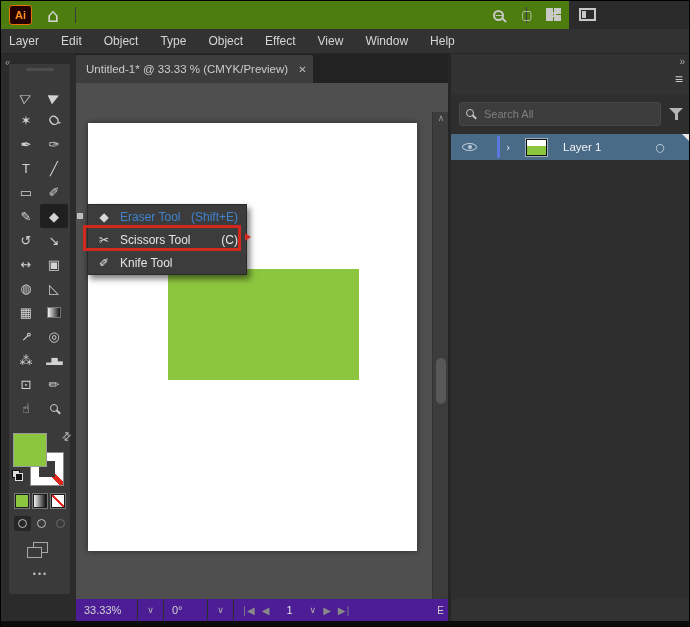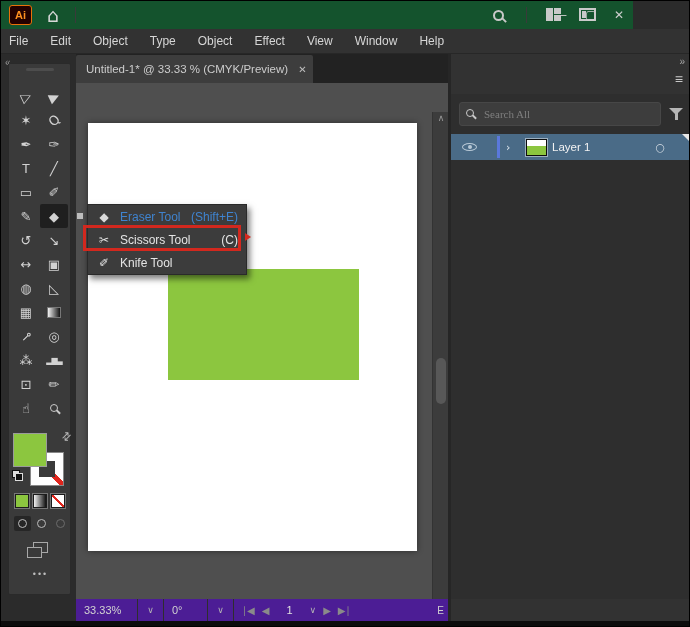--- a/index.html
+++ b/index.html
@@ -5,21 +5,21 @@
   * { margin:0; padding:0; box-sizing:border-box; }
   html,body { background:#111; }
   #app {
     position:relative; width:690px; height:627px; overflow:hidden;
     font-family:"Liberation Sans", sans-serif;
     background:#2b2b2b; border:1px solid #000;
   }
   .glyph { font-family:"DejaVu Sans", sans-serif; }
 
   
-  #topbar { position:absolute; left:0; top:0; width:632px; height:28px; background:#14532d; }
+  #topbar { position:absolute; left:0; top:0; width:568px; height:28px; background:#4d7c0f; }
   #ai-logo { position:absolute; left:8px; top:4px; width:23px; height:20px; background:#230000;
     border:1px solid #e8700a; border-radius:3px; color:#ff8f1f; font-size:11px; font-weight:bold;
     display:flex; align-items:center; justify-content:center; }
   #home-btn { position:absolute; left:40px; top:2px; width:24px; height:24px; color:#d8d8d8;
     font-size:19px; display:flex; align-items:center; justify-content:center; }
   .topsep { position:absolute; top:6px; width:1px; height:16px; background:#3a3a3a; }
   #search-btn { position:absolute; left:492px; top:6px; }
   .mag { width:11px; height:11px; border:2px solid #c9c9c9; border-radius:50%; position:relative; display:inline-block; }
   .mag::after { content:''; position:absolute; width:6px; height:2px; background:#c9c9c9;
     right:-5px; bottom:-2px; transform:rotate(45deg); }
@@ -119,38 +119,38 @@
   
   #right-panel { position:absolute; left:447px; top:53px; width:243px; height:567px; background:#323232; border-left:3px solid #262626; }
   #rp-collapse { position:absolute; right:7px; top:2px; color:#a8a8a8; font-size:10px; letter-spacing:-1px; }
   #rp-tabs { position:absolute; left:0; top:13px; width:240px; height:27px; background:#3a3a3a; display:flex; align-items:stretch; }
   .rp-tab { padding:0 13px; display:flex; align-items:center; color:#8f8f8f; font-size:11.5px; }
   .rp-tab.active { background:#2e2e2e; color:#f0f0f0; }
   #rp-menu { position:absolute; right:8px; top:17px; color:#c9c9c9; font-size:14px; }
   #rp-body { position:absolute; left:0; top:40px; width:240px; height:505px; background:#2e2e2e; }
   #rp-search-row { position:absolute; left:8px; top:8px; width:224px; height:24px; display:flex; align-items:center; gap:8px; }
   #rp-search { flex:1; height:24px; background:#3d3d3d; border:1px solid #474747; border-radius:3px;
-    color:#bbbbbb; font-size:11px; padding:0 6px 0 24px; outline:none; font-family:Liberation Serif, serif; }
+    color:#bbbbbb; font-size:11px; padding:0 6px 0 24px; outline:none; font-family:Liberation Sans, sans-serif; }
   #rp-search::placeholder { color:#7f7f7f; }
   #rp-search-mag { position:absolute; left:7px; top:7px; }
   .funnel { position:relative; width:14px; height:14px; }
   .funnel::before { content:''; position:absolute; left:0; top:1px; border-left:7px solid transparent;
     border-right:7px solid transparent; border-top:7px solid #b5b5b5; }
   .funnel::after { content:''; position:absolute; left:5.5px; top:6px; width:3px; height:7px; background:#b5b5b5; }
 
   #layer-row { position:absolute; left:0; top:40px; width:240px; height:26px; background:#4a6b87;
     display:flex; align-items:center; }
   .eye { width:15px; height:8px; border:1.5px solid #b9c9d6; border-radius:50%; position:relative; margin-left:11px; }
   .eye::after { content:''; position:absolute; left:50%; top:50%; transform:translate(-50%,-50%);
     width:4px; height:4px; border-radius:50%; background:#b9c9d6; }
   #layer-accent { width:3px; height:22px; background:#5a78dc; margin-left:20px; }
   #layer-expand { color:#dfe8ef; font-size:11px; margin-left:6px; width:12px; }
   #layer-thumb { width:21px; height:17px; background:#fff; border:1px solid #0d0d0d; outline:1px solid #9db0c0; margin-left:8px; position:relative; }
   #layer-thumb .g { position:absolute; left:0; bottom:0; width:100%; height:60%; }
-  #layer-name { color:#f2f2f2; font-size:11.5px; margin-left:5px; }
+  #layer-name { color:#f2f2f2; font-size:11.5px; margin-left:16px; }
   #layer-target { margin-left:auto; margin-right:26px; color:#d6dee5; font-size:11px; }
   #layer-corner { position:absolute; right:0; top:0; width:0; height:0;
     border-left:9px solid transparent; border-top:9px solid #e8e8e8; }
 
   
   #flyout { position:absolute; left:86px; top:203px; width:160px; background:#3c3c3c;
     border:1px solid #2a2a2a; box-shadow:3px 4px 6px rgba(0,0,0,0.5); z-index:30; }
   .fly-item { height:23px; display:flex; align-items:center; padding:0 8px; gap:8px; font-size:12px; }
   .fly-item .icon { width:16px; text-align:center; font-size:12px; }
   .fly-item .shortcut { margin-left:auto; }
@@ -186,21 +186,21 @@
     </div>
     <div id="arrange-btn"></div>
     <div id="win-controls">
       <div class="wc">–</div>
       <div class="wc glyph">▢</div>
       <div class="wc glyph">✕</div>
     </div>
   </div>
 
   <div id="menubar">
-    <div class="menu-item">File</div>
+    <div class="menu-item">Layer</div>
     <div class="menu-item">Edit</div>
     <div class="menu-item">Object</div>
     <div class="menu-item">Type</div>
     <div class="menu-item">Object</div>
     <div class="menu-item">Effect</div>
     <div class="menu-item">View</div>
     <div class="menu-item">Window</div>
     <div class="menu-item">Help</div>
   </div>
 

